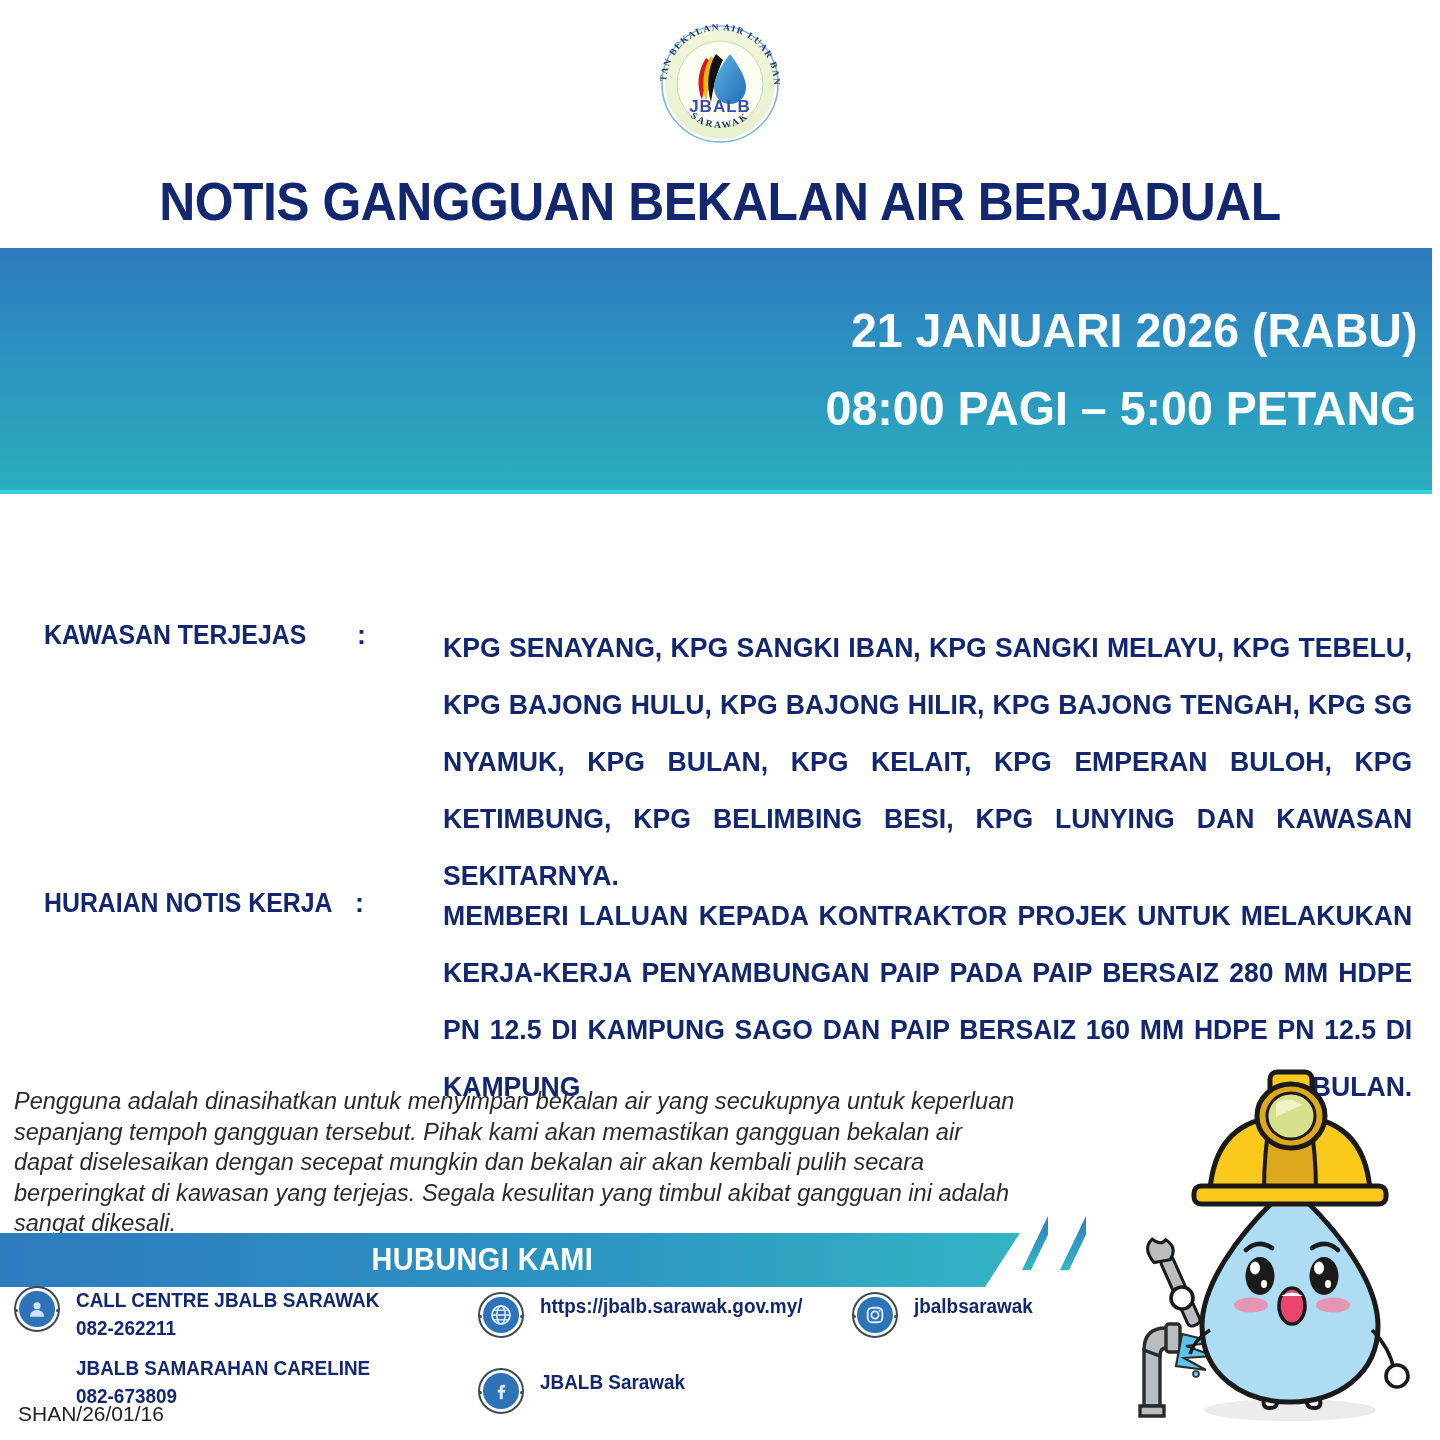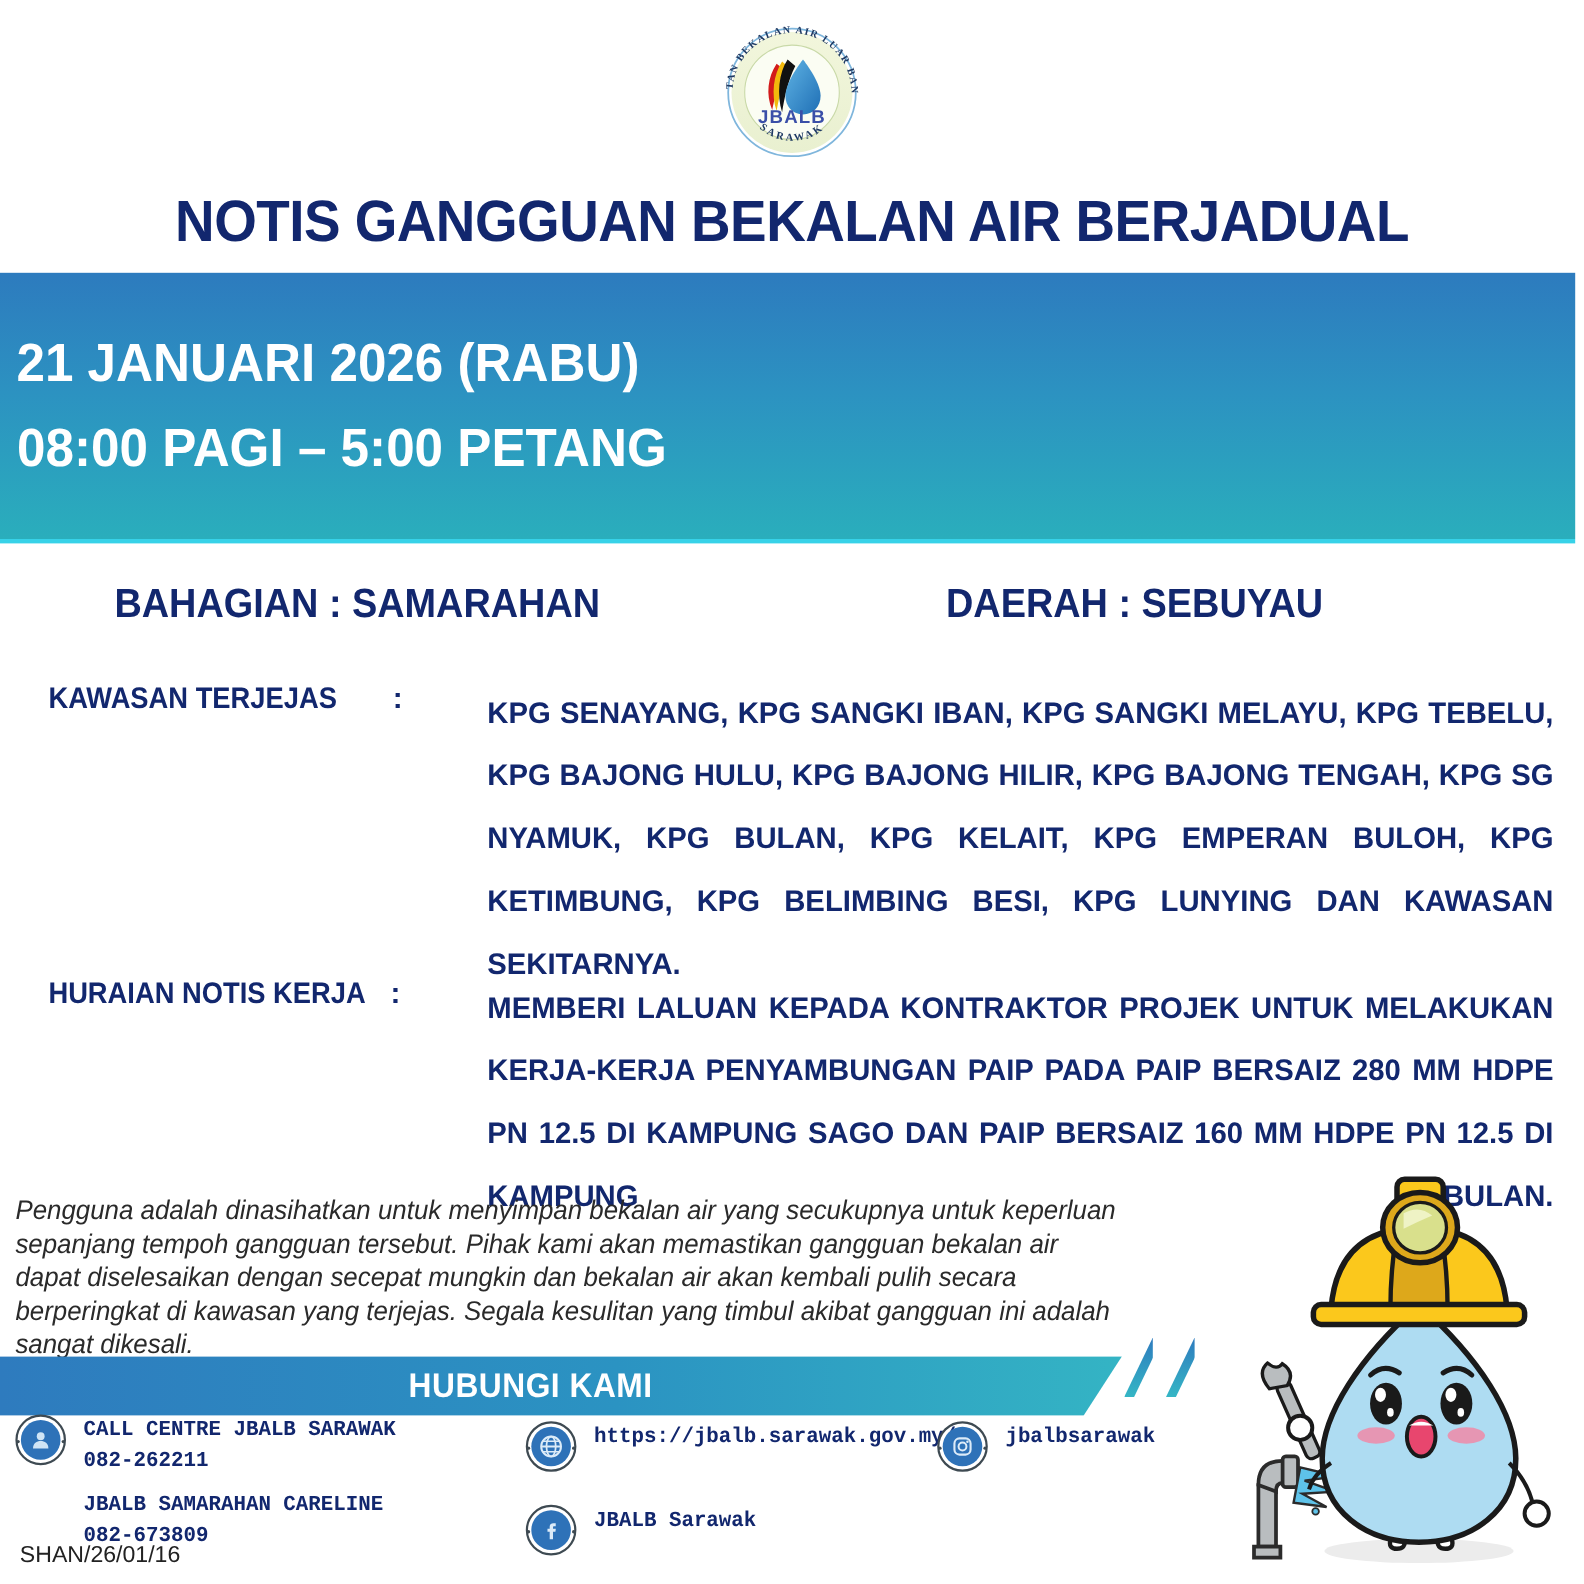--- a/index.html
+++ b/index.html
@@ -28,21 +28,21 @@
     transform:scaleX(0.94);
     font-family:"Liberation Sans", sans-serif;
   }
 
   
   .date-banner {
     position:absolute; left:0; top:248px; width:1432px; height:246px;
     background:linear-gradient(to bottom,#2D7BBE 0%,#2C92C1 45%,#2AAEBC 100%);
     border-bottom:4px solid #37D2E8;
     display:flex; flex-direction:column;
-    align-items:flex-start; justify-content:center;
+    align-items:flex-end; justify-content:center;
     color:#ffffff;
   }
   .date-line {
     font-size:49px; line-height:78px; font-weight:bold;
     transform:scaleX(0.95); letter-spacing:0px;
   }
 
   
   .region-row { position:absolute; top:528px; left:0; width:1440px; height:52px; }
   .region-item {
@@ -100,21 +100,21 @@
   }
   .cb-stripe { position:absolute; top:0; height:54px; width:26px;
                background:linear-gradient(to bottom,#2E7BBE,#35B6C5);
                clip-path:polygon(35px 0, 26px 0, 0 54px, 9px 54px);
                background-clip:padding-box; }
   .cb-s1 { left:1022px; }
   .cb-s2 { left:1060px; }
 
   
   .contact-area { position:absolute; left:0; top:1284px; width:1120px; height:150px; }
-  .citem { position:absolute; display:flex; align-items:flex-start;font-family:Liberation Mono, monospace; }
+  .citem { position:absolute; display:flex; align-items:flex-start; }
   .cicon {
     width:46px; height:46px; border-radius:50%;
     border:2px solid #3E4A52;
     display:flex; align-items:center; justify-content:center;
     position:relative; flex:0 0 auto;
   }
   .cicon .dot-l, .cicon .dot-r {
     position:absolute; width:3px; height:3px; border-radius:50%; background:#3E4A52; top:21px;
   }
   .cicon .dot-l { left:-1px; } .cicon .dot-r { right:-1px; }
@@ -179,24 +179,20 @@
     </svg>
   </div>
 
   <div class="title">NOTIS GANGGUAN BEKALAN AIR BERJADUAL</div>
 
   <div class="date-banner">
     <div class="date-line">21 JANUARI 2026 (RABU)</div>
     <div class="date-line">08:00 PAGI – 5:00 PETANG</div>
   </div>
 
-  <div class="region-row">
-    <div class="region-item region-bahagian">BAHAGIAN : SAMARAHAN</div>
-    <div class="region-item region-daerah">DAERAH : SEBUYAU</div>
-  </div>
 
   <div class="detail" id="kawasan">
     <div class="detail-label">KAWASAN TERJEJAS</div>
     <div class="detail-colon">:</div>
     <div class="detail-body lastline-left">KPG SENAYANG, KPG SANGKI IBAN, KPG SANGKI MELAYU, KPG TEBELU, KPG BAJONG HULU, KPG BAJONG HILIR, KPG BAJONG TENGAH, KPG SG NYAMUK, KPG BULAN, KPG KELAIT, KPG EMPERAN BULOH, KPG KETIMBUNG, KPG BELIMBING BESI, KPG LUNYING DAN KAWASAN SEKITARNYA.</div>
   </div>
 
   <div class="detail" id="huraian">
     <div class="detail-label">HURAIAN NOTIS KERJA</div>
     <div class="detail-colon">:</div>

